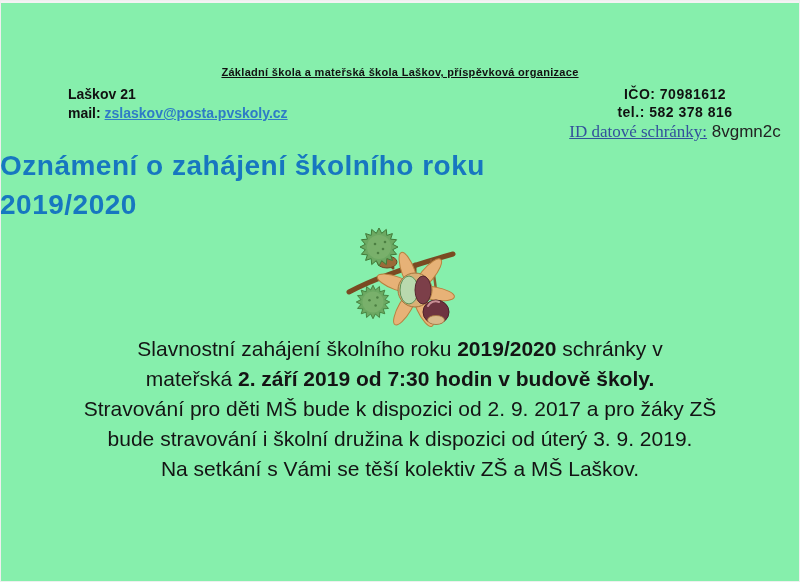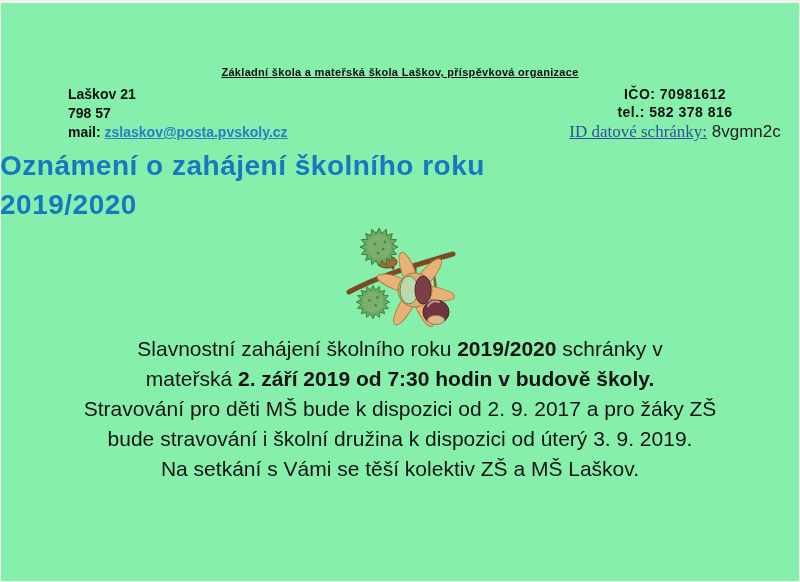--- a/index.html
+++ b/index.html
@@ -68,21 +68,20 @@
 </style>
 </head>
 <body>
 
 <div class="page">
 
   <div class="org-line">Základní škola a mateřská škola Laškov, příspěvková organizace</div>
 
   <div class="hdr-left">
     <div>Laškov 21</div>
-    <div>798 57</div>
     <div>
       <span>mail:</span>
       <span class="link">zslaskov@posta.pvskoly.cz</span>
     </div>
   </div>
 
   <div class="hdr-right">
     <div>IČO: 70981612</div>
     <div>tel.: 582 378 816</div>
     <div class="databox-row">

